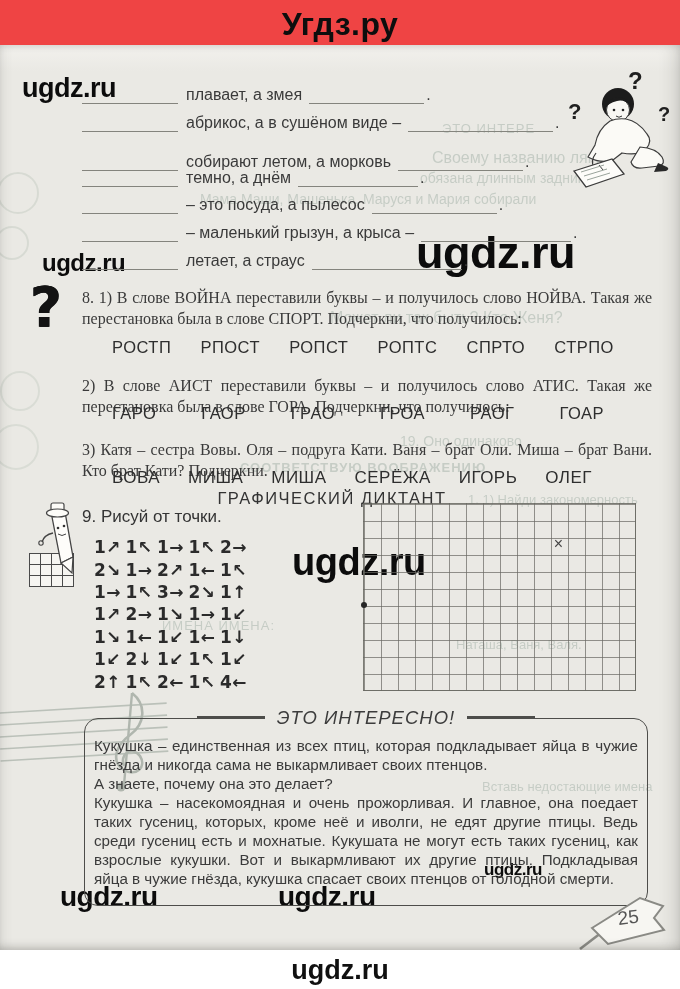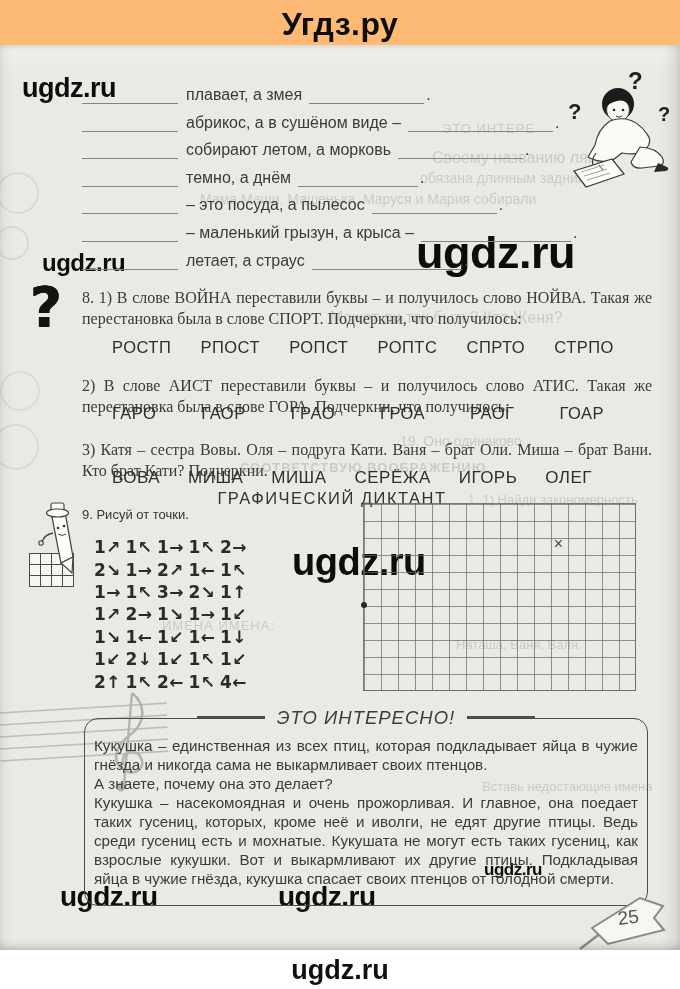--- a/index.html
+++ b/index.html
@@ -1,17 +1,17 @@
 <!DOCTYPE html>
 <html lang="ru"><head>
 <meta charset="utf-8">
 <title>Угдз.ру</title>
 <style>
   html,body{margin:0;padding:0;background:#ffffff;}
-  .stage{position:relative;width:680px;height:989px;overflow:hidden;background:#fdba74;
+  .stage{position:relative;width:680px;height:989px;overflow:hidden;background:#ef4444;
          font-family:"Liberation Sans",sans-serif;color:#383838;}
   
   .site-header{position:absolute;top:0;left:0;width:680px;height:45px;text-align:center;}
   .site-header .t{display:inline-block;margin-top:6px;font-size:32px;font-weight:bold;color:#0e0e0e;letter-spacing:.5px;}
   .site-footer{position:absolute;top:950px;left:0;width:680px;height:39px;background:#fff;text-align:center;}
   .site-footer .t{display:inline-block;margin-top:5px;font-size:27px;font-weight:bold;color:#101010;}
   
   .scan{position:absolute;top:45px;left:0;width:680px;height:905px;
         background:linear-gradient(#f2f1ed, #eae9e4 26px);}
   .scan::after{content:"";position:absolute;inset:0;pointer-events:none;
@@ -29,21 +29,21 @@
   .fillrow{position:absolute;left:82px;display:flex;align-items:flex-end;height:22px;font-size:16px;color:#3a3a3a;}
   .blank{display:inline-block;border-bottom:1.2px solid #84847d;height:16px;}
   .blank.left{width:96px;}
   .fillrow .ftext{margin:0 7px 0 8px;white-space:nowrap;}
   .fillrow .period{margin-left:2px;}
   
   .para{position:absolute;left:82px;width:570px;font-size:16px;line-height:20.5px;
         text-align:justify;color:#3a3a3a;font-family:Liberation Serif, serif;}
   .optrow{position:absolute;display:flex;justify-content:space-between;font-size:16.5px;color:#2e2e2e;letter-spacing:.5px;}
   .sec-title{position:absolute;left:82px;width:500px;text-align:center;font-size:16.5px;letter-spacing:1.5px;color:#333;}
-  .task{position:absolute;font-size:13px;color:#343434;}
+  .task{position:absolute;font-size:17px;color:#343434;}
   
   .arrows{position:absolute;left:94px;top:491px;font-family:"DejaVu Sans",sans-serif;
           font-size:17px;font-weight:600;color:#2b2b2b;}
   .arrows .arow{display:flex;height:22.4px;align-items:center;}
   .arrows .acell{display:inline-block;width:31.5px;letter-spacing:.5px;}
   
   .ddgrid{position:absolute;left:363px;top:458px;width:273px;height:188px;
           border:1px solid rgba(104,104,98,.85);box-sizing:border-box;
           background-image:repeating-linear-gradient(to right, rgba(104,104,98,.7) 0 1px, transparent 1px 17px),
                            repeating-linear-gradient(to bottom, rgba(104,104,98,.7) 0 1px, transparent 1px 17px);}
@@ -148,21 +148,21 @@
       <span class="ftext">плавает, а змея</span>
       <span class="blank" style="width:115px"></span>
       <span class="period">.</span>
     </div>
     <div class="fillrow" style="top:65px">
       <span class="blank left"></span>
       <span class="ftext">абрикос, а в сушёном виде –</span>
       <span class="blank" style="width:145px"></span>
       <span class="period">.</span>
     </div>
-    <div class="fillrow" style="top:92px">
+    <div class="fillrow" style="top:104px">
       <span class="blank left"></span>
       <span class="ftext">собирают летом, а морковь</span>
       <span class="blank" style="width:125px"></span>
       <span class="period">.</span>
     </div>
     <div class="fillrow" style="top:120px">
       <span class="blank left"></span>
       <span class="ftext">темно, а днём</span>
       <span class="blank" style="width:120px"></span>
       <span class="period">.</span>

